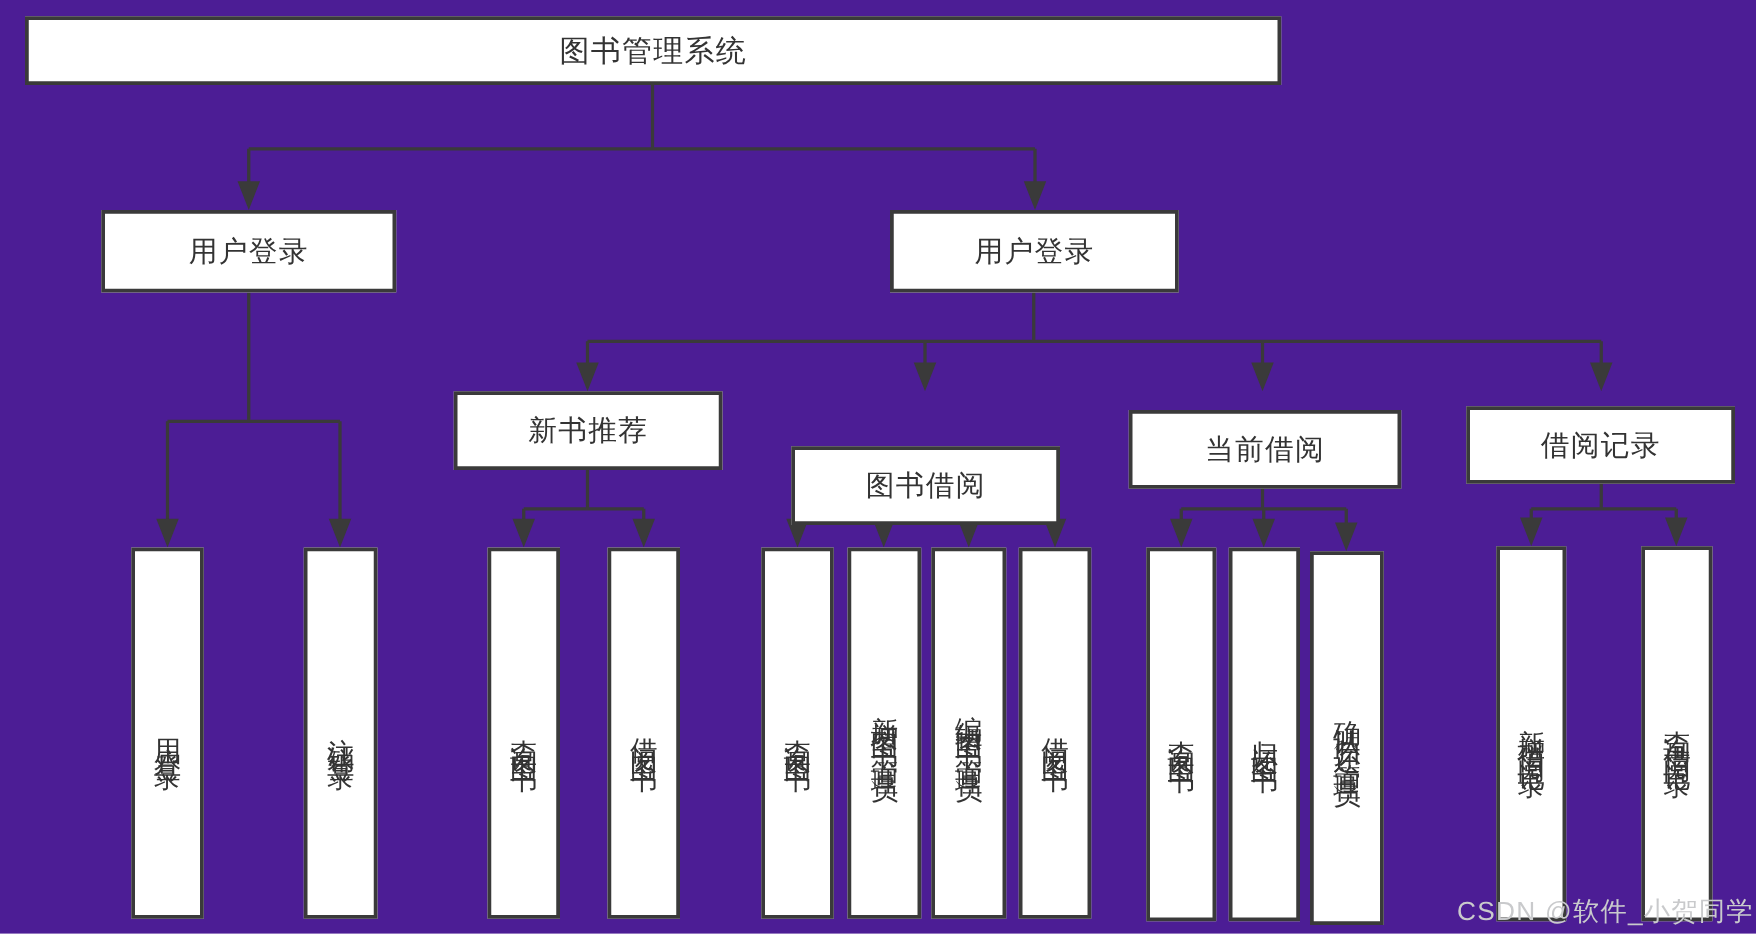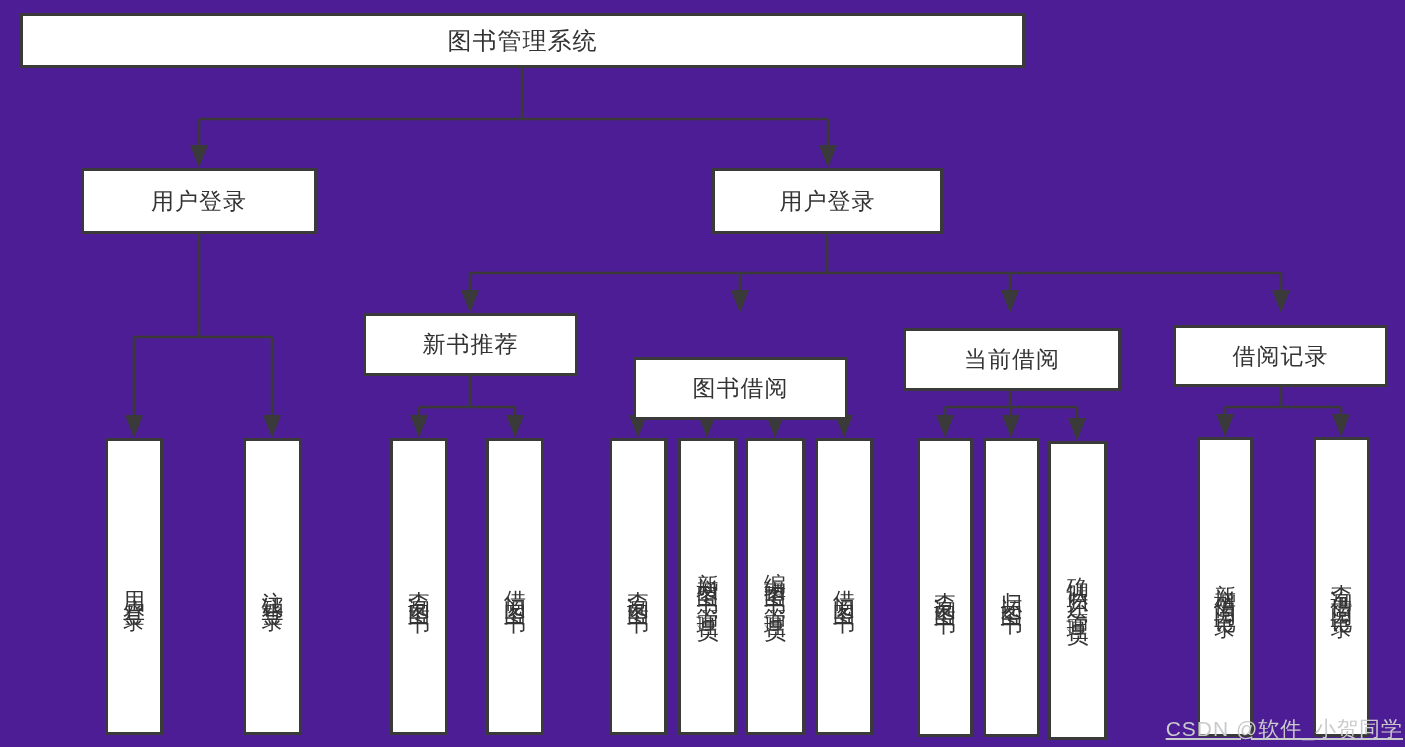--- a/index.html
+++ b/index.html
@@ -59,21 +59,20 @@
   }
   .watermark {
     position: absolute;
     right: 2px;
     bottom: 4px;
     font-size: 21px;
     color: #c9cacc;
     letter-spacing: 1px;
     z-index: 5;
     white-space: nowrap;
-    text-decoration: underline;
   }
 </style>
 </head>
 <body>
 
 <div class="stage">
 
   <svg class="connectors" viewBox="0 0 1405 747" xmlns="http://www.w3.org/2000/svg">
 
     <path d="M522,68 L522,119 M199,119 L828,119

